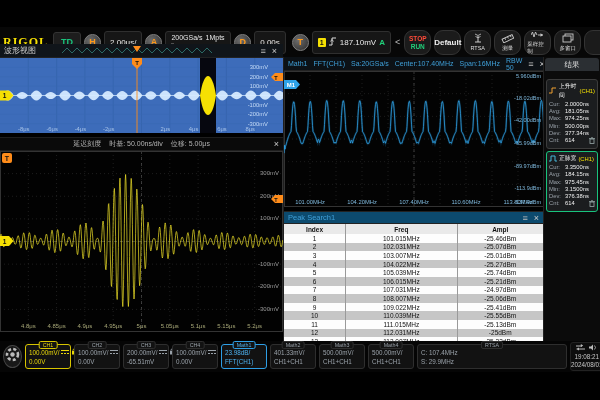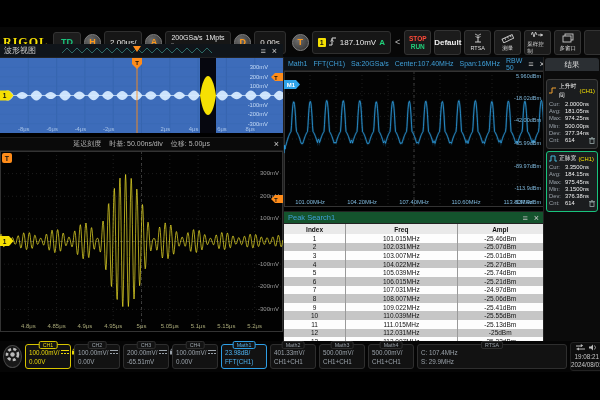--- a/index.html
+++ b/index.html
@@ -20,21 +20,21 @@
         border:1px solid #808080;color:#ff9a1a;font-size:9px;font-weight:bold;
         display:flex;align-items:center;justify-content:center;}
   .tbox{background:#161616;border:1px solid #2f2f2f;border-radius:3px;height:23px;
         display:flex;align-items:center;gap:3px;padding:0 5px;color:#e8e8e8;font-size:8px;}
   .acq .col{display:flex;flex-direction:column;line-height:8px;font-size:7px;}
   .acq .dim{color:#8a8a8a;font-size:6px;display:flex;align-items:center;gap:2px;}
   .trig .src{background:#f5e003;color:#111;font-weight:bold;font-size:7px;
              padding:0 2px;border-radius:1px;line-height:9px;}
   .trig .tmode{color:#21d07a;font-weight:bold;font-size:8px;}
   .chev{color:#bbb;font-size:9px;padding:0 1px;}
-  .navbtn{background:#1b1b1b;border:1px solid #333;border-radius:3px;min-width:27px;height:25px;
+  .navbtn{background:#1b1b1b;border:1px solid #333;border-radius:9px;min-width:27px;height:25px;
           display:flex;flex-direction:column;align-items:center;justify-content:center;
           color:#ddd;font-size:5.5px;gap:1px;padding:1px 2px;}
   .runstop{line-height:7px;}
   .runstop .stop{color:#ff4b3a;font-weight:bold;font-size:6.5px;}
   .runstop .run{color:#21d07a;font-weight:bold;font-size:6.5px;}
   .defaultD{font-size:8px;font-weight:bold;color:#eee;}
 
   
   .panel-header{height:14px;background:#10151a;display:flex;align-items:center;gap:4px;
                 padding:0 4px;color:#c8c8c8;font-size:8px;border-bottom:1px solid #222;}
@@ -44,21 +44,21 @@
   .left-panel{position:absolute;left:0;top:44px;width:283px;height:284px;background:#000;}
   .delay-bar{height:14px;background:#0a0a0a;color:#b5b5b5;font-size:7px;display:flex;
              align-items:center;justify-content:center;gap:8px;border-top:1px solid #1e1e1e;
              border-bottom:1px solid #1e1e1e;position:relative;}
   .delay-bar .cls{position:absolute;right:4px;color:#ccc;font-size:9px;}
   .right-col{position:absolute;left:283px;top:57px;width:260px;height:284px;border-left:1px solid #1e1e1e;}
   .fft-header{height:14px;background:#0c1116;display:flex;align-items:center;gap:6px;
               padding:0 4px;font-size:7px;color:#3f9fd8;border-bottom:1px solid #222;}
   .fft-header .hmb{margin-left:auto;color:#bbb;font-size:9px;}
   .fft-header .cls{color:#ccc;font-size:9px;}
-  .peak-header{height:13px;background:#14532d;display:flex;align-items:center;gap:6px;
+  .peak-header{height:13px;background:#0c4a6e;display:flex;align-items:center;gap:6px;
                padding:0 4px;font-size:7.5px;color:#3f9fd8;border-top:1px solid #222;border-bottom:1px solid #222;}
   .peak-header .hmb{margin-left:auto;color:#bbb;font-size:9px;}
   .peak-header .cls{color:#ccc;font-size:9px;}
   .peak-table{height:121px;background:#fff;overflow:hidden;font-size:6.5px;color:#111;}
   .prow{display:flex;height:8.6px;align-items:center;}
   .prow.head{height:10px;font-weight:bold;background:#e9e9e9;}
   .prow.odd{background:#fdfdfd;}
   .prow.even{background:#c6c6c6;}
   .pc{text-align:center;border-right:1px solid #9a9a9a;height:100%;
       display:flex;align-items:center;justify-content:center;}

